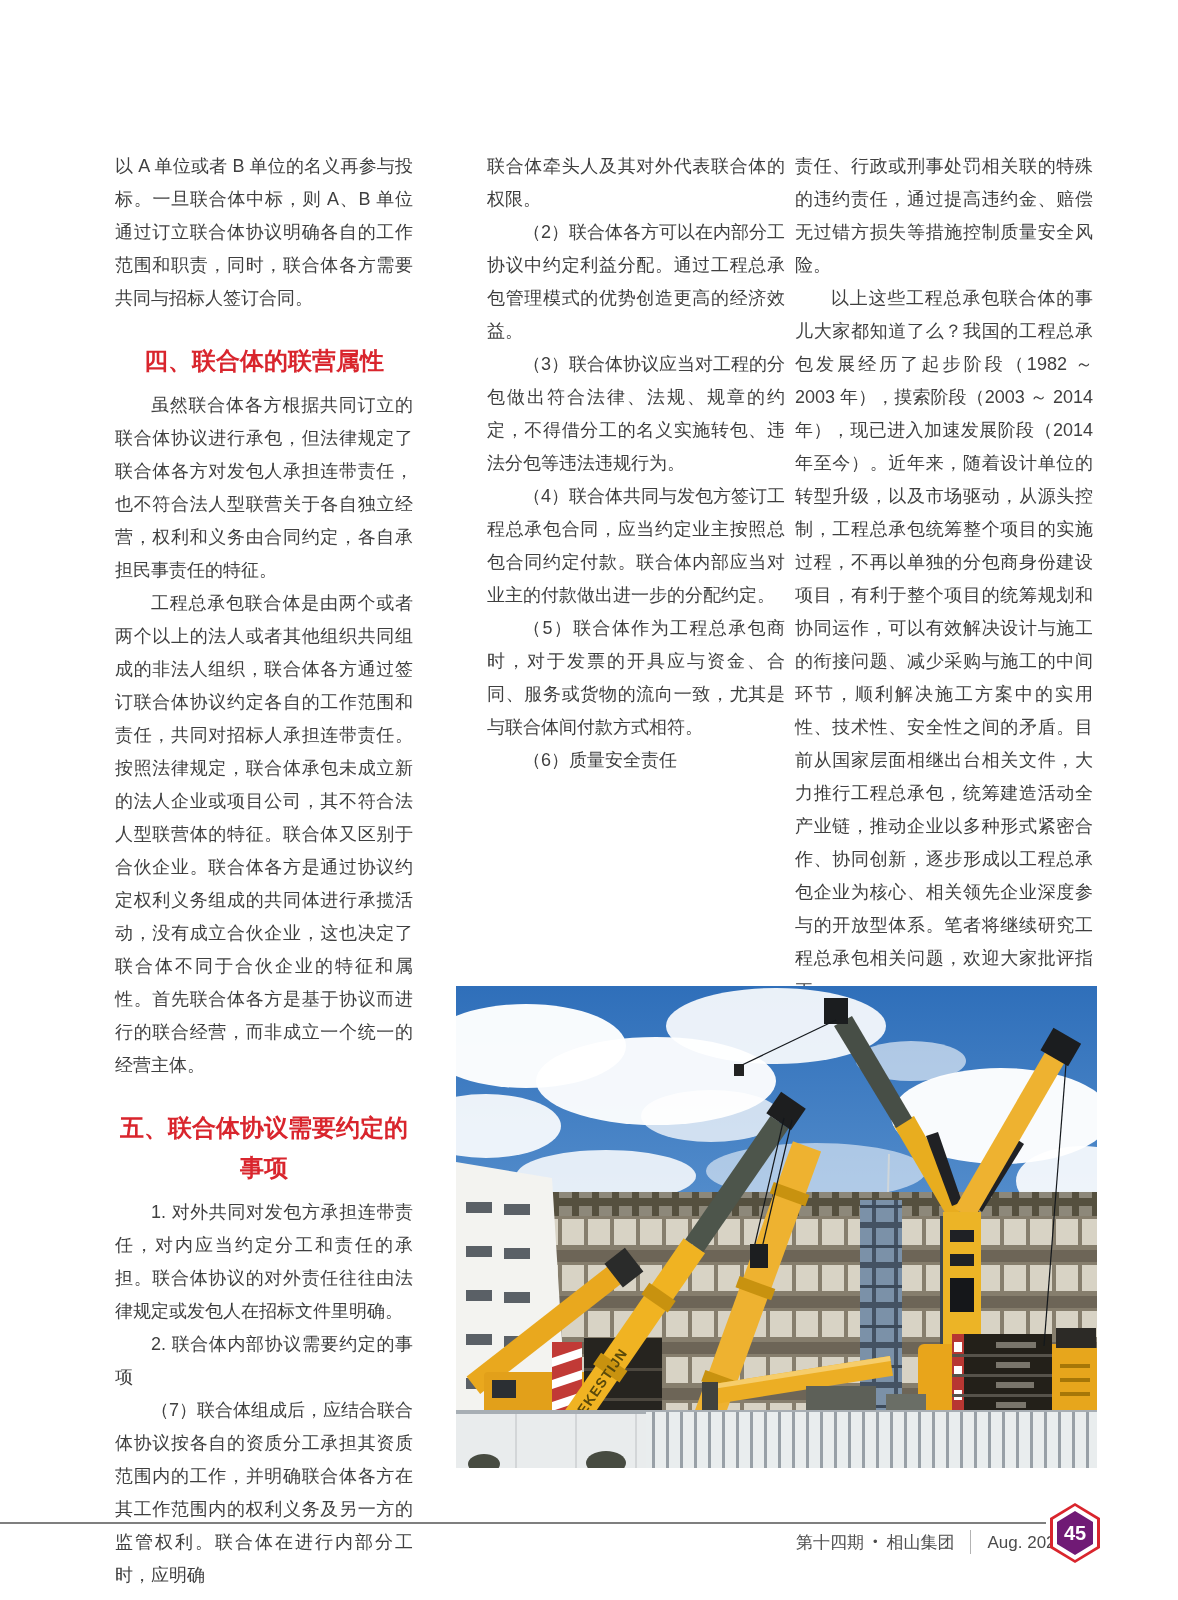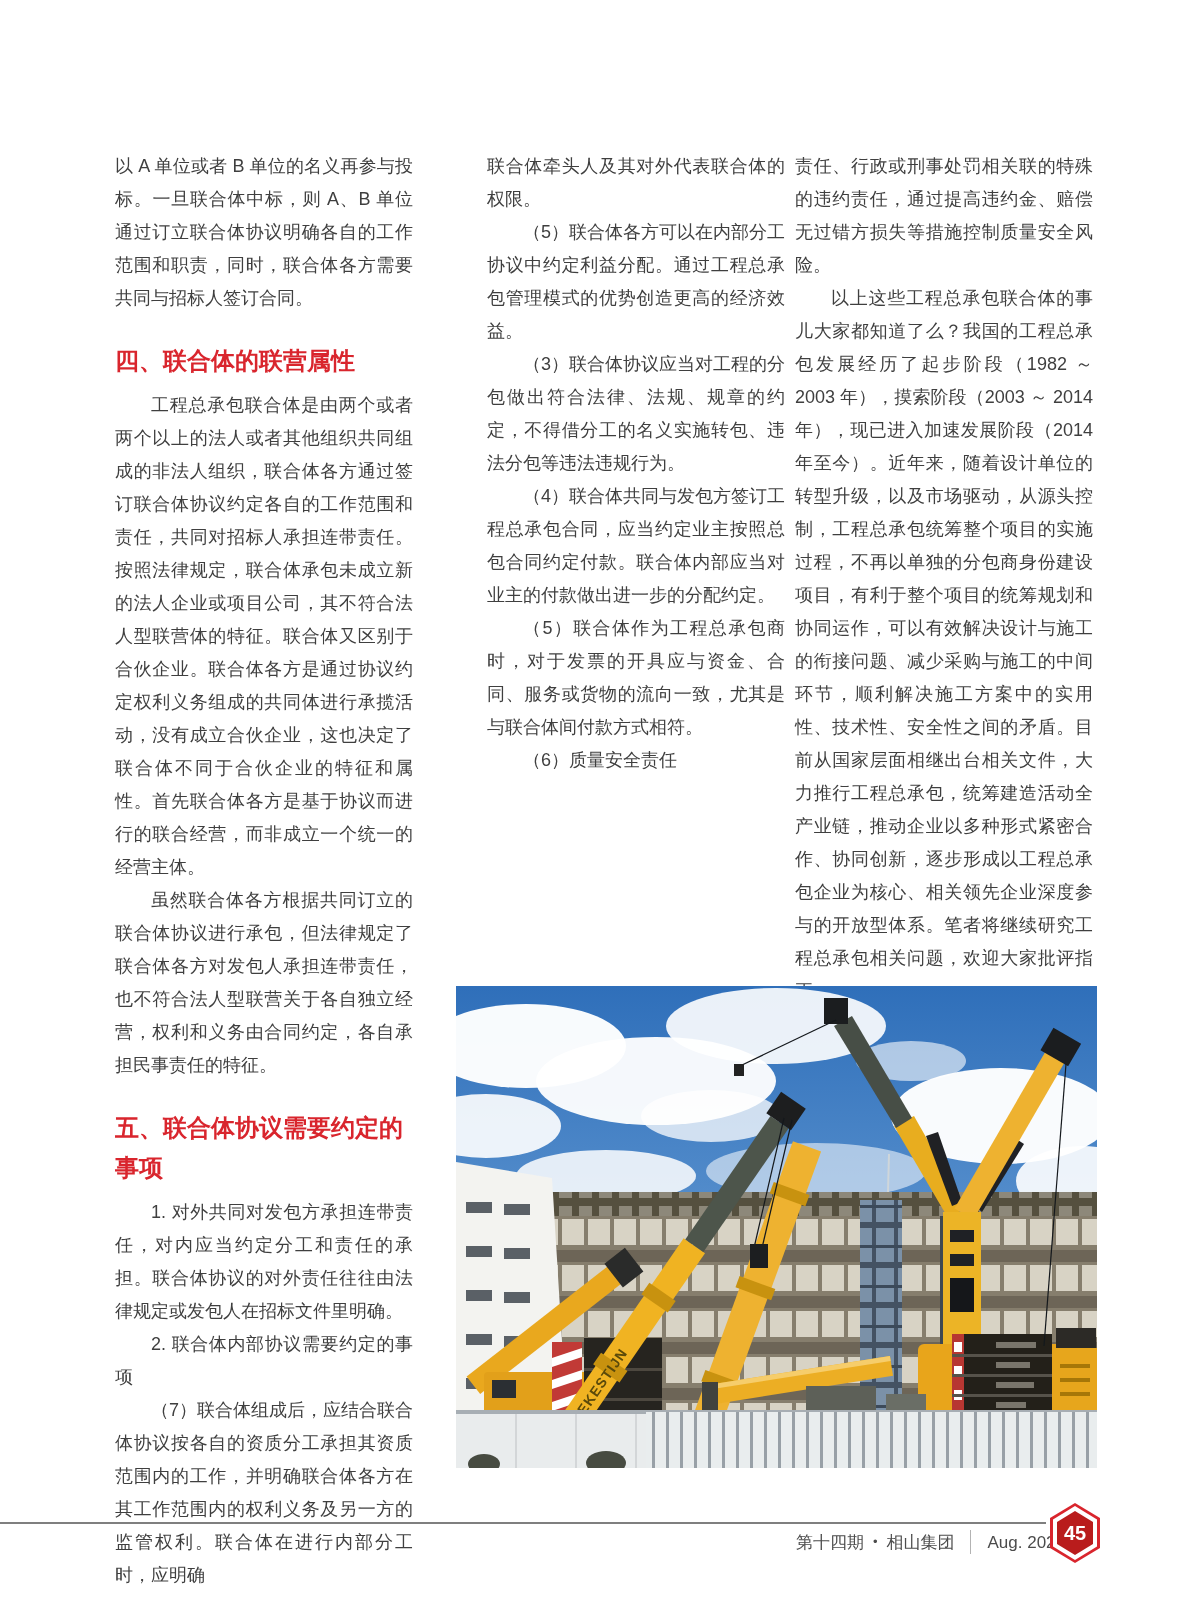--- a/index.html
+++ b/index.html
@@ -6,58 +6,58 @@
   .page{position:relative;width:1178px;height:1600px;background:#fff;overflow:hidden;
         font-family:"Liberation Sans","DejaVu Sans",sans-serif;}
   .col{position:absolute;top:150px;width:298px;font-size:18px;line-height:33px;
        color:#3f3f3f;text-align:justify;}
   .col p{margin:0;text-indent:2em;}
   .col p.cont{text-indent:0;}
   .col-left{left:115px;}
   .col-mid{left:456px;margin-left:31px;}
   .col-right{left:795px;}
   h2.sec{color:#d9252d;font-size:24px;line-height:40px;font-weight:bold;
-         margin:26px 0 8px 0;text-indent:0;text-align:left;}
+         margin:26px 0 8px 0;text-indent:0;text-align:center;}
   .photo{position:absolute;left:456px;top:986px;width:641px;height:482px;margin:0;}
   .photo svg{display:block;width:100%;height:100%;}
   .footer-rule{position:absolute;left:0;top:1522px;width:1046px;height:2px;background:#7f7f7f;}
   .footer-text{position:absolute;left:0;top:1527px;width:1038px;text-align:right;
                font-size:17px;color:#4c4c4c;line-height:30px;white-space:nowrap;margin-left:44px;}
   .footer-text .dot{margin:0 9px;font-size:13px;vertical-align:2px;}
   .vdiv{display:inline-block;width:1px;height:24px;background:#b3b3b3;margin:0 16px;vertical-align:-6px;}
   .vdiv.last{margin-right:0;}
   .badge{position:absolute;left:1050px;top:1503px;width:50px;height:60px;}
   .badge .ring{position:absolute;left:0;top:0;width:50px;height:60px;background:#d9252d;
                clip-path:polygon(50% 0,100% 25%,100% 75%,50% 100%,0 75%,0 25%);}
   .badge .ring::before{content:"";position:absolute;left:3px;top:3px;right:3px;bottom:3px;background:#fff;
                clip-path:polygon(50% 0,100% 25%,100% 75%,50% 100%,0 75%,0 25%);}
-  .badge .core{position:absolute;left:7px;top:8px;width:36px;height:44px;background:#b91c1c;
+  .badge .core{position:absolute;left:7px;top:8px;width:36px;height:44px;background:#701a75;
                clip-path:polygon(50% 0,100% 25%,100% 75%,50% 100%,0 75%,0 25%);
                display:flex;align-items:center;justify-content:center;
                color:#fff;font-size:20px;font-weight:bold;}
 </style>
 </head>
 <body>
 
 <div class="page">
 
   <section class="col col-left">
     <p class="cont">以 A 单位或者 B 单位的名义再参与投标。一旦联合体中标，则 A、B 单位通过订立联合体协议明确各自的工作范围和职责，同时，联合体各方需要共同与招标人签订合同。</p>
     <h2 class="sec">四、联合体的联营属性</h2>
+    <p>虽然联合体各方根据共同订立的联合体协议进行承包，但法律规定了联合体各方对发包人承担连带责任，也不符合法人型联营关于各自独立经营，权利和义务由合同约定，各自承担民事责任的特征。</p>
     <p>工程总承包联合体是由两个或者两个以上的法人或者其他组织共同组成的非法人组织，联合体各方通过签订联合体协议约定各自的工作范围和责任，共同对招标人承担连带责任。按照法律规定，联合体承包未成立新的法人企业或项目公司，其不符合法人型联营体的特征。联合体又区别于合伙企业。联合体各方是通过协议约定权利义务组成的共同体进行承揽活动，没有成立合伙企业，这也决定了联合体不同于合伙企业的特征和属性。首先联合体各方是基于协议而进行的联合经营，而非成立一个统一的经营主体。</p>
-    <p>虽然联合体各方根据共同订立的联合体协议进行承包，但法律规定了联合体各方对发包人承担连带责任，也不符合法人型联营关于各自独立经营，权利和义务由合同约定，各自承担民事责任的特征。</p>
     <h2 class="sec">五、联合体协议需要约定的事项</h2>
     <p>1. 对外共同对发包方承担连带责任，对内应当约定分工和责任的承担。联合体协议的对外责任往往由法律规定或发包人在招标文件里明确。</p>
     <p>2. 联合体内部协议需要约定的事项</p>
     <p>（7）联合体组成后，应结合联合体协议按各自的资质分工承担其资质范围内的工作，并明确联合体各方在其工作范围内的权利义务及另一方的监管权利。联合体在进行内部分工时，应明确</p>
   </section>
 
   <section class="col col-mid">
     <p class="cont">联合体牵头人及其对外代表联合体的权限。</p>
-    <p>（5）联合体各方可以在内部分工协议中约定利益分配。通过工程总承包管理模式的优势创造更高的经济效益。</p>
+    <p>（2）联合体各方可以在内部分工协议中约定利益分配。通过工程总承包管理模式的优势创造更高的经济效益。</p>
     <p>（3）联合体协议应当对工程的分包做出符合法律、法规、规章的约定，不得借分工的名义实施转包、违法分包等违法违规行为。</p>
     <p>（4）联合体共同与发包方签订工程总承包合同，应当约定业主按照总包合同约定付款。联合体内部应当对业主的付款做出进一步的分配约定。</p>
     <p>（5）联合体作为工程总承包商时，对于发票的开具应与资金、合同、服务或货物的流向一致，尤其是与联合体间付款方式相符。</p>
     <p>（6）质量安全责任</p>
   </section>
 
   <section class="col col-right">
     <p class="cont">责任、行政或刑事处罚相关联的特殊的违约责任，通过提高违约金、赔偿无过错方损失等措施控制质量安全风险。</p>
     <p>以上这些工程总承包联合体的事儿大家都知道了么？我国的工程总承包发展经历了起步阶段（1982 ～ 2003 年），摸索阶段（2003 ～ 2014 年），现已进入加速发展阶段（2014 年至今）。近年来，随着设计单位的转型升级，以及市场驱动，从源头控制，工程总承包统筹整个项目的实施过程，不再以单独的分包商身份建设项目，有利于整个项目的统筹规划和协同运作，可以有效解决设计与施工的衔接问题、减少采购与施工的中间环节，顺利解决施工方案中的实用性、技术性、安全性之间的矛盾。目前从国家层面相继出台相关文件，大力推行工程总承包，统筹建造活动全产业链，推动企业以多种形式紧密合作、协同创新，逐步形成以工程总承包企业为核心、相关领先企业深度参与的开放型体系。笔者将继续研究工程总承包相关问题，欢迎大家批评指正。</p>
   </section>

